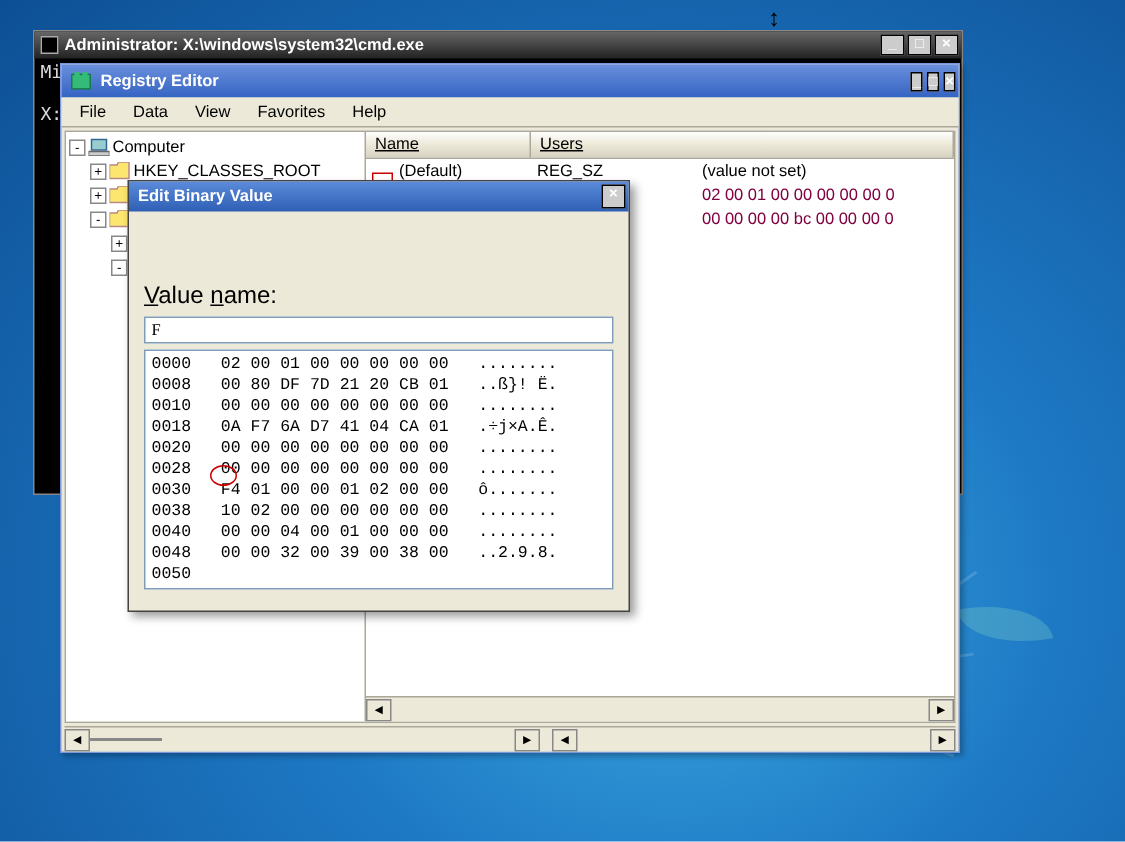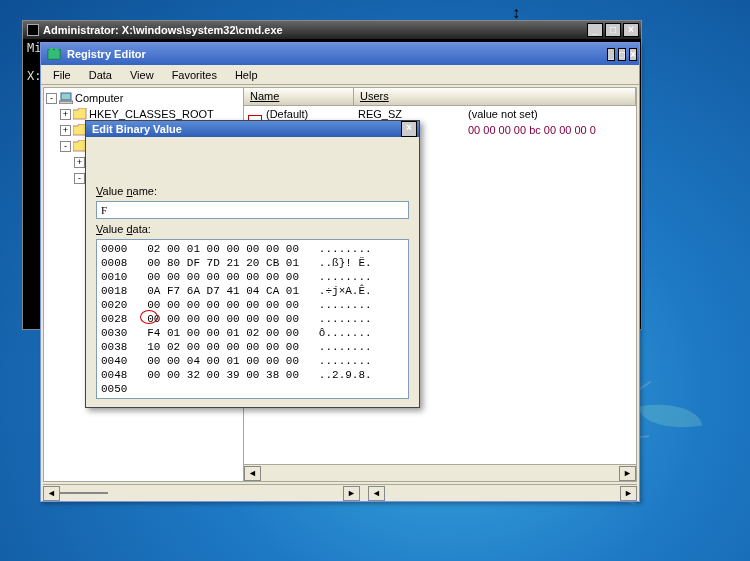--- a/index.html
+++ b/index.html
@@ -111,21 +111,21 @@
     box-shadow: 3px 3px 6px rgba(0,0,0,0.4);
     display:flex; flex-direction:column;gap:40px;
   }
   .dlg-title {
     height: 20px; background: linear-gradient(#5b8bd9, #2f5fb5);
     color:#fff; font-weight:bold; font-size:11px;
     display:flex; align-items:center; justify-content:space-between;
     padding: 0 2px 0 6px;
   }
   .dlg-body { flex:1; padding: 8px 10px; display:flex; flex-direction:column; gap:4px;}
-  .dlg label { font-size:11px; }
+  .dlg label { font-size:16px; }
   .dlg label .u { text-decoration: underline;}
   .dlg input[type=text] {
     font-family: Tahoma; font-size:11px; padding:2px 4px;
     border:1px solid #7f9db9; background:#fff;
   }
   .dlg textarea {
     font-family: Consolas, "Courier New", monospace; font-size:11px;
     border:1px solid #7f9db9; background:#fff;
     padding:2px 4px; resize:none; height: 160px; white-space:pre; overflow:auto;
     line-height: 14px;
@@ -256,20 +256,25 @@
       <div class="list-body">
         <div class="list-row">
           <span class="value-icon val-sz">ab</span>
           <span style="width:92px">(Default)</span>
           <span style="width:110px">REG_SZ</span>
           <span>(value not set)</span>
         </div>
         <div class="list-row">
           <span style="width:110px"></span>
             <span style="width:110px"></span>
+          <span style="color:#800040">02 00 01 00 00 00 00 00 0</span>
+        </div>
+        <div class="list-row">
+          <span style="width:110px"></span>
+            <span style="width:110px"></span>
           <span style="color:#800040">00 00 00 00 bc 00 00 00 0</span>
         </div>
       </div>
       <div class="list-scrollbar">
         <div class="sb-btn">◄</div>
         <div class="sb-track"></div>
         <div class="sb-btn">►</div>
       </div>
     </div>
   </div>
@@ -286,21 +291,20 @@
 </div>
 
 <div class="dlg">
   <div class="dlg-title">
     <span>Edit Binary Value</span>
     <span class="tb-btn" style="height:16px">×</span>
   </div>
   <div class="dlg-body">
     <label><span class="u">V</span>alue <span class="u">n</span>ame:</label>
     <input type="text" readonly="" value="F" style="">
-    <label><span class="u">V</span>alue <span class="u">d</span>ata:</label>
     <textarea spellcheck="false" style="">0000   02 00 01 00 00 00 00 00   ........
 0008   00 80 DF 7D 21 20 CB 01   ..ß}! Ë.
 0010   00 00 00 00 00 00 00 00   ........
 0018   0A F7 6A D7 41 04 CA 01   .÷j×A.Ê.
 0020   00 00 00 00 00 00 00 00   ........
 0028   00 00 00 00 00 00 00 00   ........
 0030   F4 01 00 00 01 02 00 00   ô.......
 0038   10 02 00 00 00 00 00 00   ........
 0040   00 00 04 00 01 00 00 00   ........
 0048   00 00 32 00 39 00 38 00   ..2.9.8.

